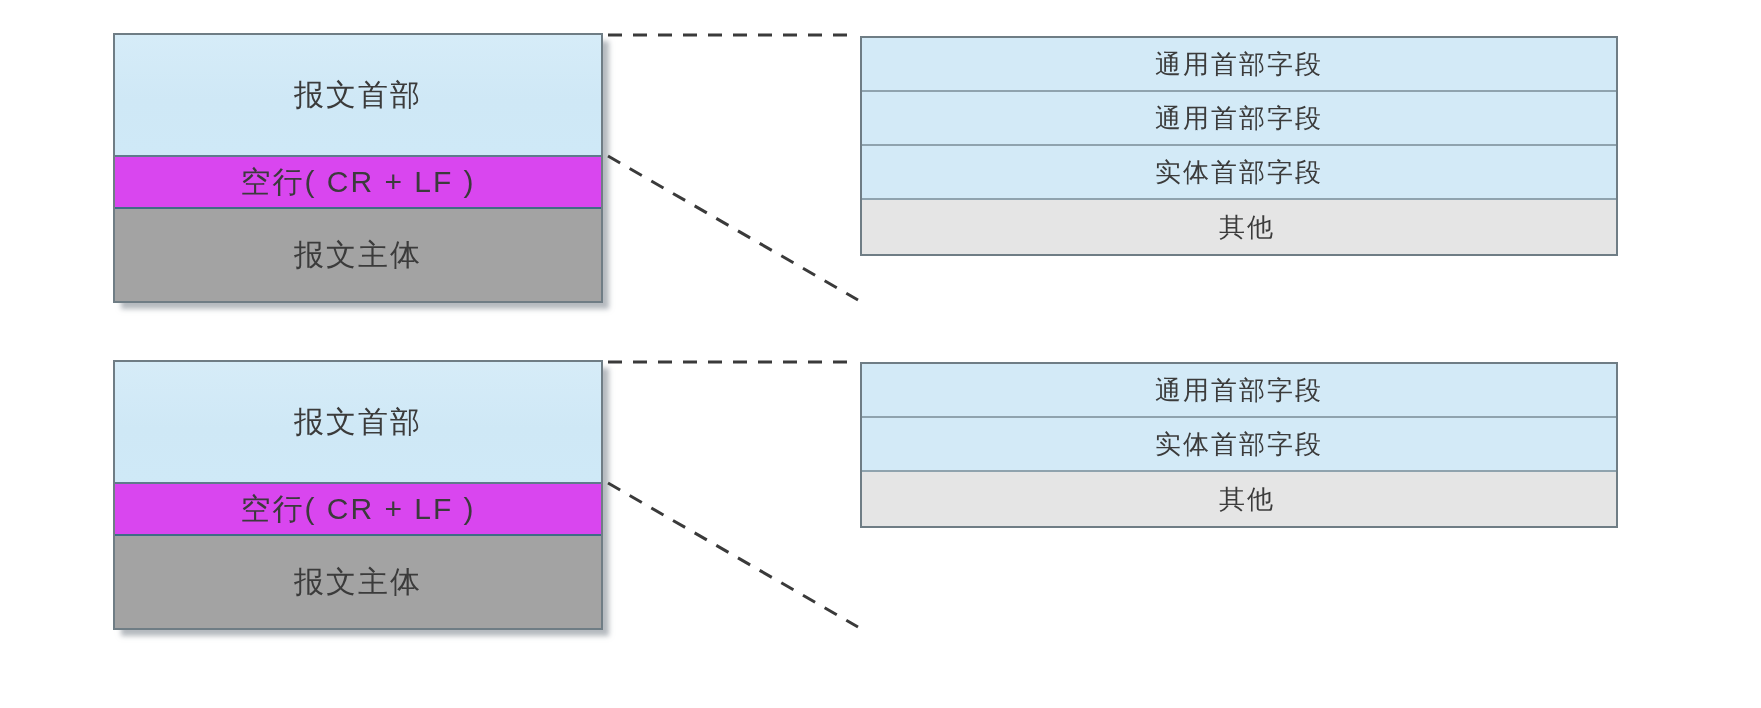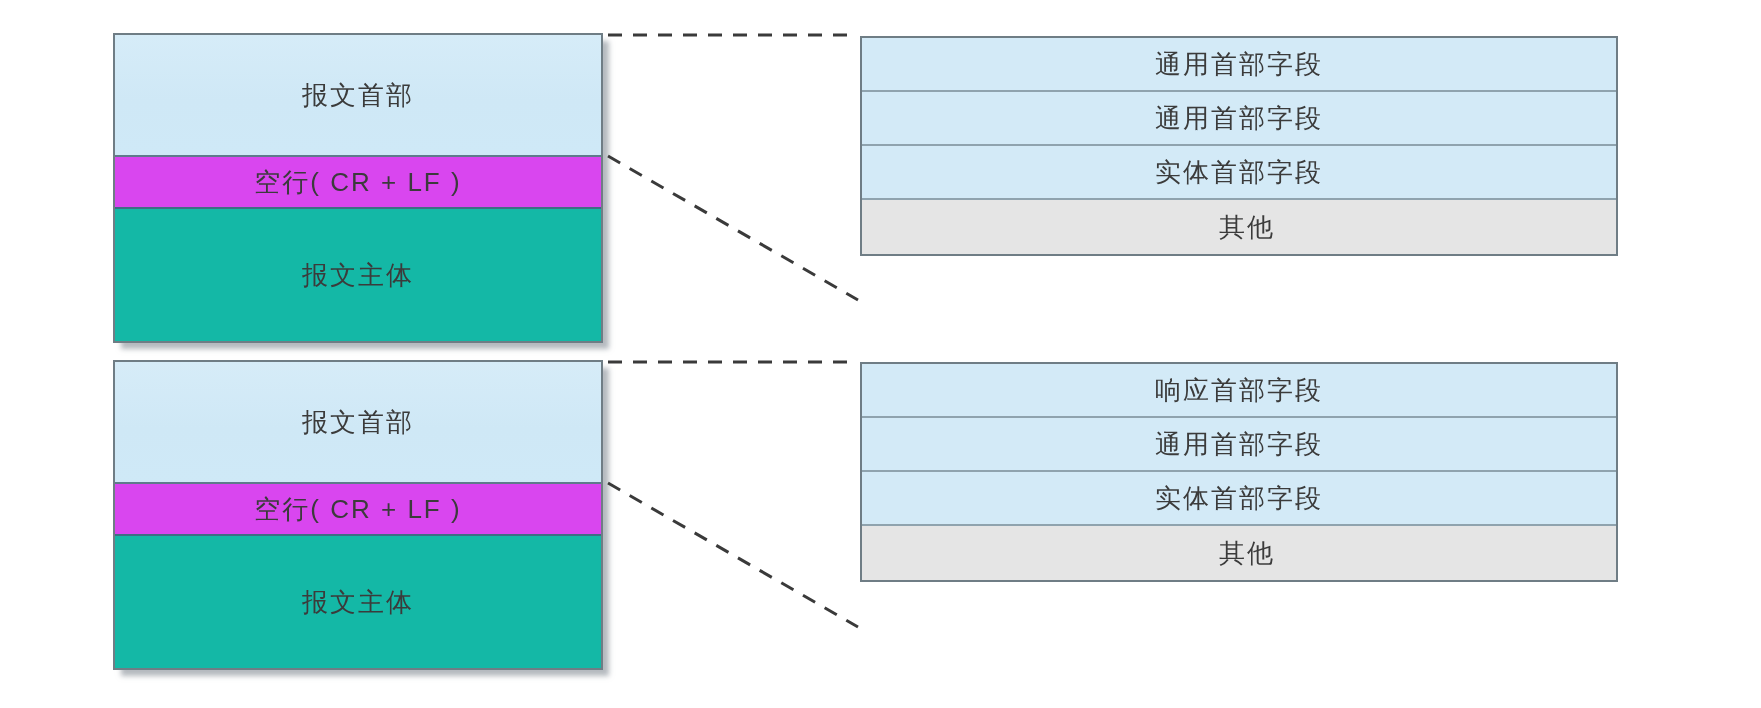--- a/index.html
+++ b/index.html
@@ -29,38 +29,38 @@
     border: 2px solid #6f7d85;
     box-sizing: border-box;
     box-shadow: 7px 7px 5px -1px rgba(120,130,138,0.55);
     background: #ffffff;
   }
   .msg-row {
     box-sizing: border-box;
     display: flex;
     align-items: center;
     justify-content: center;
-    font-size: 26px;
+    font-size: 30px;
     letter-spacing: 2px;
     color: #3b3b3b;
     white-space: nowrap;
   }
   .msg-row.header {
     height: 122px;
     background: linear-gradient(180deg, #d6ecf8 0%, #cfe8f6 55%, #cfe9f7 100%);
     border-bottom: 2px solid #5f7b8c;
   }
   .msg-row.blank {
     height: 52px;
     background: #d946ef;
     border-bottom: 2px solid #3f6d85;
   }
   .msg-row.body {
-    height: 132px;
-    background: #14b8a6;
+    height: 92px;
+    background: #a3a3a3;
   }
 
   
   .detail-table {
     position: absolute;
     width: 758px;
     border: 2px solid #6f7d85;
     box-sizing: border-box;
     background: #ffffff;
   }
@@ -132,23 +132,20 @@
     <div class="msg-row blank">
       <span>空行( CR + LF )</span>
     </div>
     <div class="msg-row body">
       <span>报文主体</span>
     </div>
   </div>
 
   <div class="detail-table" style="left:860px; top:362px;">
     <div class="detail-row">
-      <span>响应首部字段</span>
-    </div>
-    <div class="detail-row">
       <span>通用首部字段</span>
     </div>
     <div class="detail-row">
       <span>实体首部字段</span>
     </div>
     <div class="detail-row plain">
       <span>其他</span>
     </div>
   </div>
 

